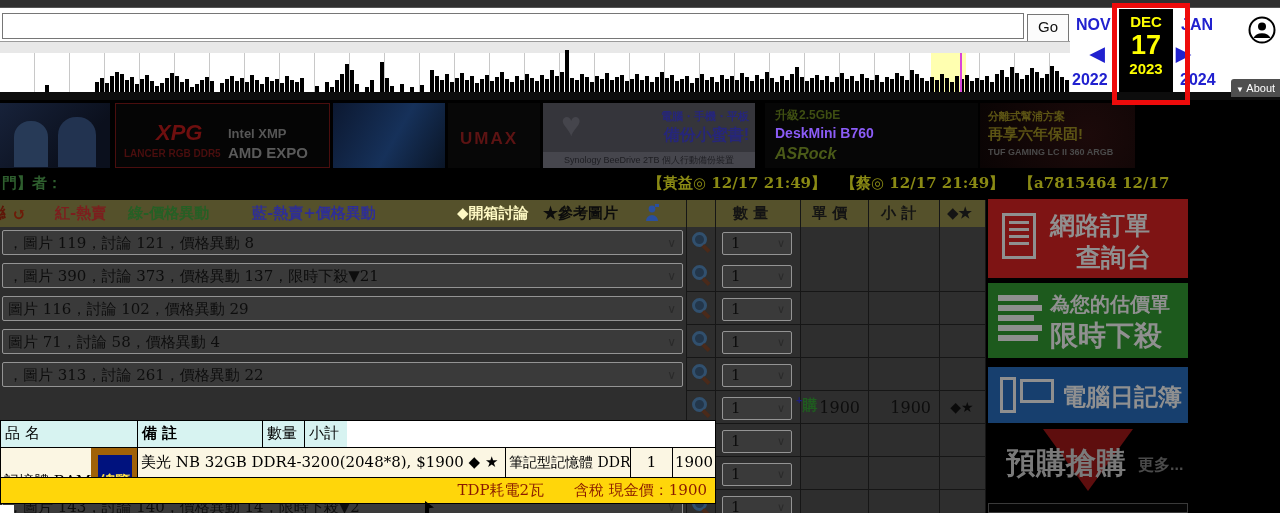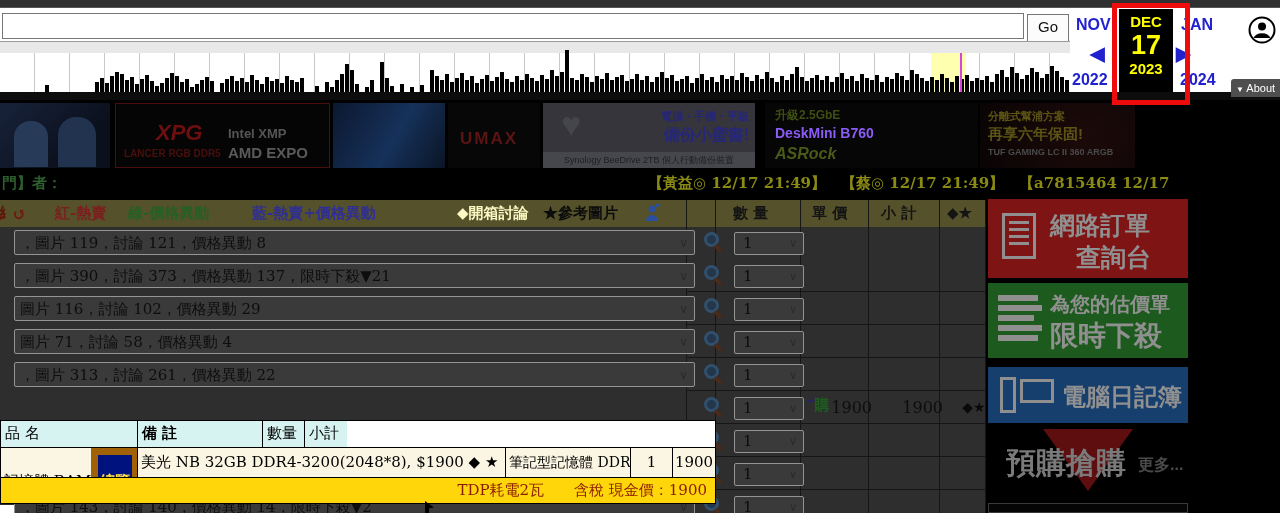--- a/index.html
+++ b/index.html
@@ -32,21 +32,21 @@
   #dim{position:absolute;left:0;top:100px;width:1280px;height:413px;background:#000;}
   .banner{position:absolute;top:3px;height:65px;overflow:hidden;}
 
   
   #legendrow{position:absolute;left:0;top:100px;width:985px;height:27px;background:#55512b;}
   .leg{position:absolute;top:4px;font:bold 15px "DejaVu Serif",serif;white-space:nowrap;}
   #tablebg{position:absolute;left:0;top:127px;width:985px;height:286px;background:#2e2e2e;}
   .vline{position:absolute;top:100px;width:1px;height:313px;background:#161616;}
   #hlines{position:absolute;left:686px;top:159px;width:299px;height:254px;
           background:repeating-linear-gradient(180deg,transparent 0 32px,#161616 32px 33px);}
-  .prow{position:absolute;left:12px;width:1191px;height:33px;}
+  .prow{position:absolute;left:0;width:1191px;height:33px;}
   .psel{position:absolute;left:2px;top:3px;width:681px;height:25px;background:#3a3a3a;border:1px solid #949494;border-radius:2px;
         font:15px "DejaVu Serif",serif;color:#0d0d0d;line-height:24px;padding-left:5px;white-space:nowrap;overflow:hidden;box-sizing:border-box;}
   .psel .arr{position:absolute;right:6px;top:0;color:#2a2a2a;font-size:12px;}
   .mag{position:absolute;left:692px;top:5px;width:15px;height:15px;border:3px solid #31506e;border-radius:50%;background:#23364a;box-sizing:border-box;}
   .mag::after{content:"";position:absolute;left:9px;top:9px;width:4px;height:9px;background:#4a2a1a;transform:rotate(-45deg);}
   .qsel{position:absolute;left:722px;top:5px;width:70px;height:23px;background:#3a3a3a;border:1px solid #949494;border-radius:2px;
         font:15px "DejaVu Serif",serif;color:#0d0d0d;line-height:21px;padding-left:8px;box-sizing:border-box;}
   .qsel .arr{position:absolute;right:6px;top:0;color:#2a2a2a;font-size:11px;}
   .pricecell{position:absolute;top:6px;font:16px "DejaVu Serif",serif;color:#0d0d0d;text-align:right;}
   .marks{position:absolute;left:939px;top:7px;width:46px;text-align:center;font:14px "DejaVu Serif",serif;color:#0a0a0a;}

